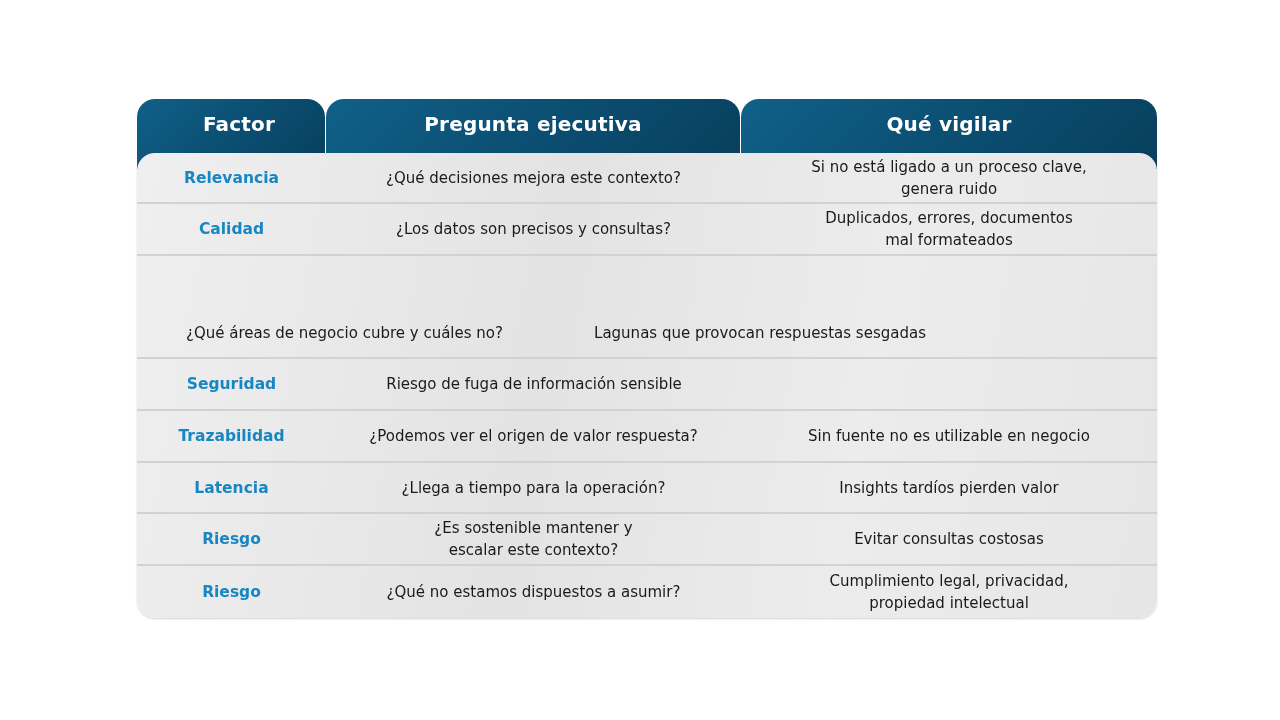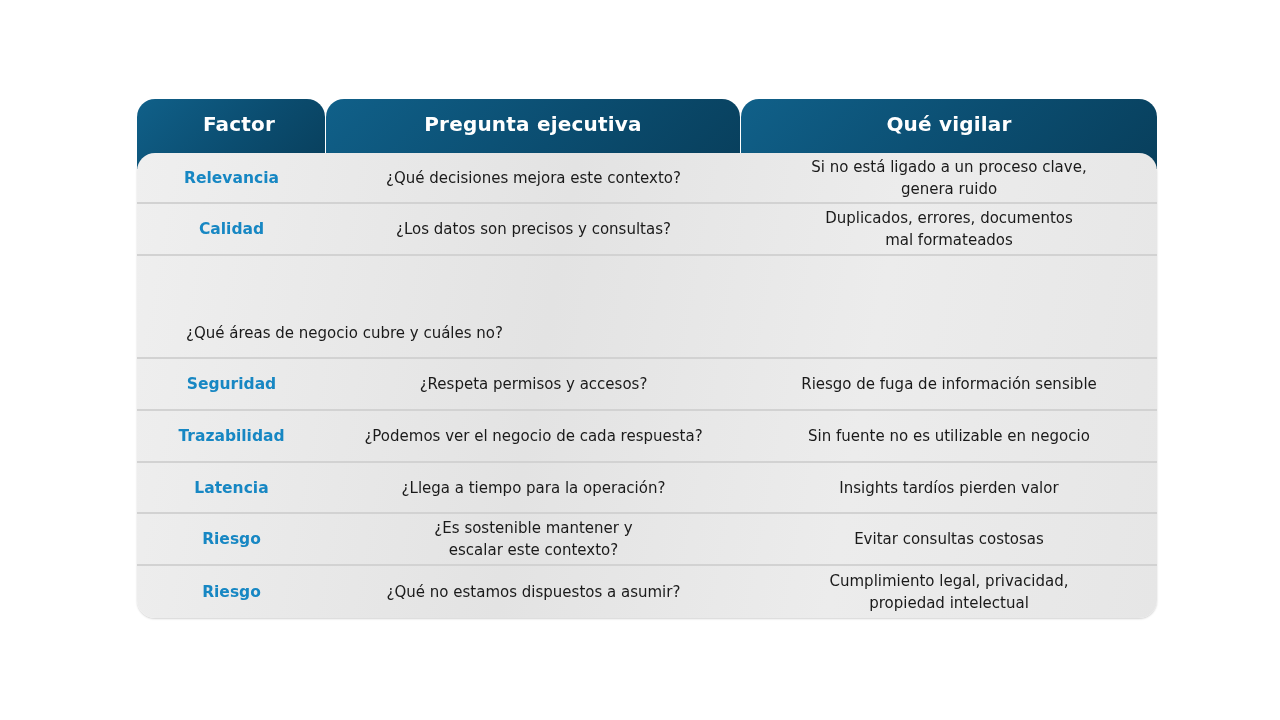--- a/index.html
+++ b/index.html
@@ -83,38 +83,38 @@
         </div>
       <div class="cell c2">
           <span>Duplicados, errores, documentos
 mal formateados</span>
         </div>
     </div>
     <div class="row" style="top:155.1px">
       <div class="cell c1">
           <span>¿Qué áreas de negocio cubre y cuáles no?</span>
         </div>
+      <div class="cell c2">
+          <span>Lagunas que provocan respuestas sesgadas</span>
+        </div>
     </div>
     <div class="row" style="top:206.8px">
       <div class="cell c0">
           <span>Seguridad</span>
-        </div>
-      <div class="cell c1">
-          <span>¿Respeta permisos y accesos?</span>
         </div>
       <div class="cell c2">
           <span>Riesgo de fuga de información sensible</span>
         </div>
     </div>
     <div class="row" style="top:258.5px">
       <div class="cell c0">
           <span>Trazabilidad</span>
         </div>
       <div class="cell c1">
-          <span>¿Podemos ver el negocio de cada respuesta?</span>
+          <span>¿Podemos ver el origen de valor respuesta?</span>
         </div>
       <div class="cell c2">
           <span>Sin fuente no es utilizable en negocio</span>
         </div>
     </div>
     <div class="row" style="top:310.2px">
       <div class="cell c0">
           <span>Latencia</span>
         </div>
       <div class="cell c1">

